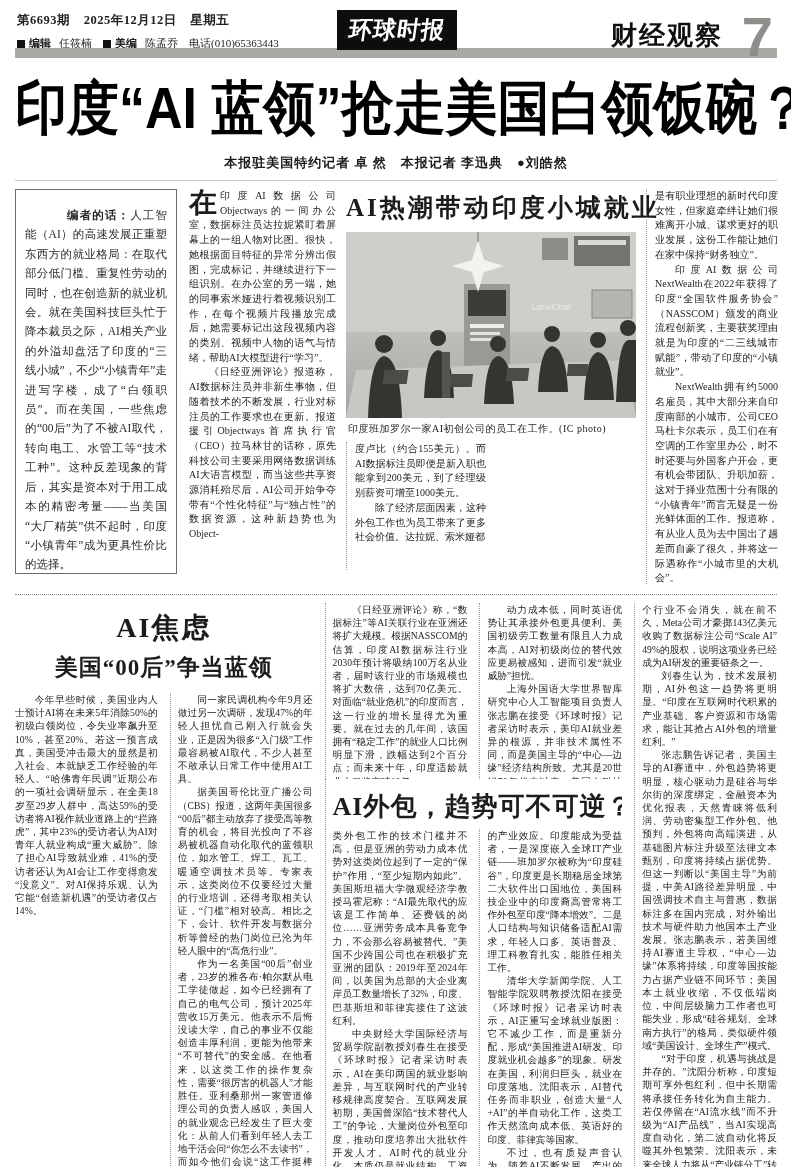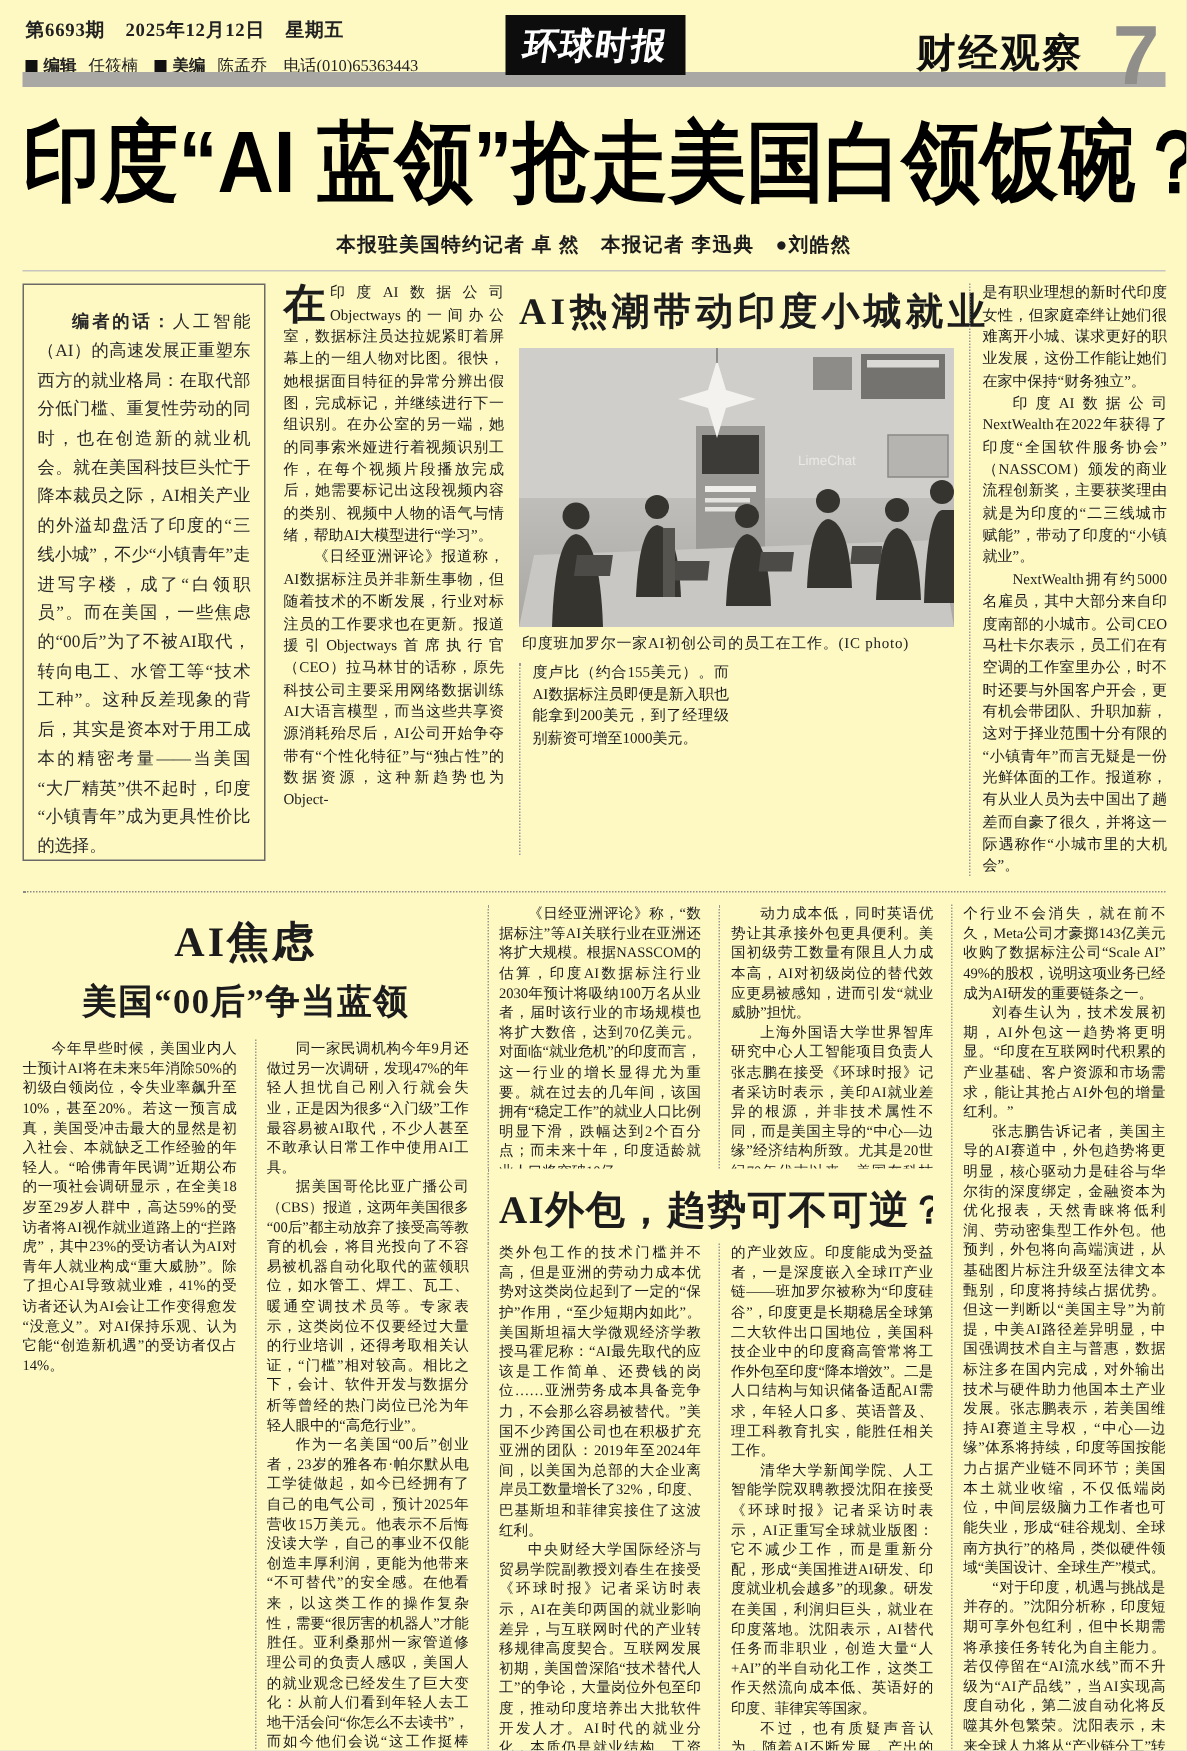--- a/index.html
+++ b/index.html
@@ -1,21 +1,21 @@
 <!DOCTYPE html>
 <html lang="zh"><head>
 <meta charset="utf-8">
 <style>
   * { box-sizing: border-box; margin: 0; padding: 0; }
   html,body { background:#dddcd8; }
   .page {
     position: relative;
     width: 791px; height: 1167px;
     margin: 0 auto;
-    background: #fef9c3;
+    background: #ffffff;
     font-family: "Liberation Serif","DejaVu Serif",serif;
     color:#1c1c1c;
     overflow: hidden;
     padding: 8px 14px 0 15px;
   }
   
   .masthead { position: relative; height: 52px; }
   .mast-left { position:absolute; left:2px; top:4px; }
   .issue-line { font-size:12.5px; font-weight:bold; letter-spacing:.5px; color:#222; }
   .issue-line span { margin-right:10px; }
@@ -39,21 +39,21 @@
     margin-top:10px; text-align:center;
     font-family:"Liberation Sans","DejaVu Sans",sans-serif;
     font-size:52px; font-weight:900; letter-spacing:0px; color:#000;
     transform: scaleY(1.12); transform-origin:top center; white-space:nowrap;
   }
   .byline { text-align:center; font-size:13px; font-weight:bold; padding:14px 0 8px 0; border-bottom:1px solid #c6c5c0; letter-spacing:1px; }
   
   .story1 { display:grid; grid-template-columns:162px 149px 290px 132px; column-gap:10px; height:395px; margin-top:8px; }
   .ed-box { border:1px solid #6a6a66; padding:16px 9px; height:385px; overflow:hidden; }
   .ed-box p { font-size:11.5px; line-height:19.4px; text-align:justify; text-indent:2em; color:#2a2a2a; }
-  .ed-box b { font-weight:bold; }
+  .ed-box b { font-weight:bold;margin-left:19px; }
   .colA, .colD { border-left:1px dotted #999; padding-left:8px; overflow:hidden; }
   .story1 .colA { border-left:none; padding-left:2px; }
   .btxt p { font-size:10px; line-height:14.7px; text-align:justify; text-indent:2em; }
   .btxt p.cont, .btxt p.lead { text-indent:0; }
   .dropcap { float:left; font-size:28px; font-weight:bold; line-height:26px; padding:1px 3px 0 0; font-family:"Liberation Sans",sans-serif; }
   .story1-title { font-size:25px; font-weight:bold; text-align:center; letter-spacing:3px; padding:2px 0 8px 0; white-space:nowrap; }
   .photo { width:290px; height:186px; display:block; background:#bbb; }
   .caption { font-size:10px; color:#222; padding:4px 0 6px 2px; letter-spacing:.5px; }
   .subcols { display:grid; grid-template-columns:1fr 1fr; column-gap:10px; height:128px; overflow:hidden; }
   .subcols .sc2 { border-left:1px dotted #999; padding-left:8px; }
@@ -160,20 +160,21 @@
           <rect x="118" y="142" width="24" height="13" transform="skewX(-6)"></rect>
           <rect x="178" y="136" width="22" height="13" transform="skewX(-7)"></rect>
           <rect x="236" y="132" width="20" height="12" transform="skewX(-6)"></rect>
         </g>
         <rect x="96" y="120" width="8" height="46" fill="#55544f"></rect>
       </svg>
       <div class="caption">印度班加罗尔一家AI初创公司的员工在工作。(IC photo)</div>
       <div class="subcols btxt">
         <div class="sc2">
             <p class="cont">度卢比（约合155美元）。而AI数据标注员即便是新入职也能拿到200美元，到了经理级别薪资可增至1000美元。</p>
+            <p>除了经济层面因素，这种外包工作也为员工带来了更多社会价值。达拉妮、索米娅都</p>
           </div>
       </div>
     </div>
     <div class="colD btxt">
         <p class="cont">是有职业理想的新时代印度女性，但家庭牵绊让她们很难离开小城、谋求更好的职业发展，这份工作能让她们在家中保持“财务独立”。</p>
         <p>印度AI数据公司NextWealth在2022年获得了印度“全国软件服务协会”（NASSCOM）颁发的商业流程创新奖，主要获奖理由就是为印度的“二三线城市赋能”，带动了印度的“小镇就业”。</p>
         <p>NextWealth拥有约5000名雇员，其中大部分来自印度南部的小城市。公司CEO马杜卡尔表示，员工们在有空调的工作室里办公，时不时还要与外国客户开会，更有机会带团队、升职加薪，这对于择业范围十分有限的“小镇青年”而言无疑是一份光鲜体面的工作。报道称，有从业人员为去中国出了趟差而自豪了很久，并将这一际遇称作“小城市里的大机会”。</p>
       </div>
   </div>
 

